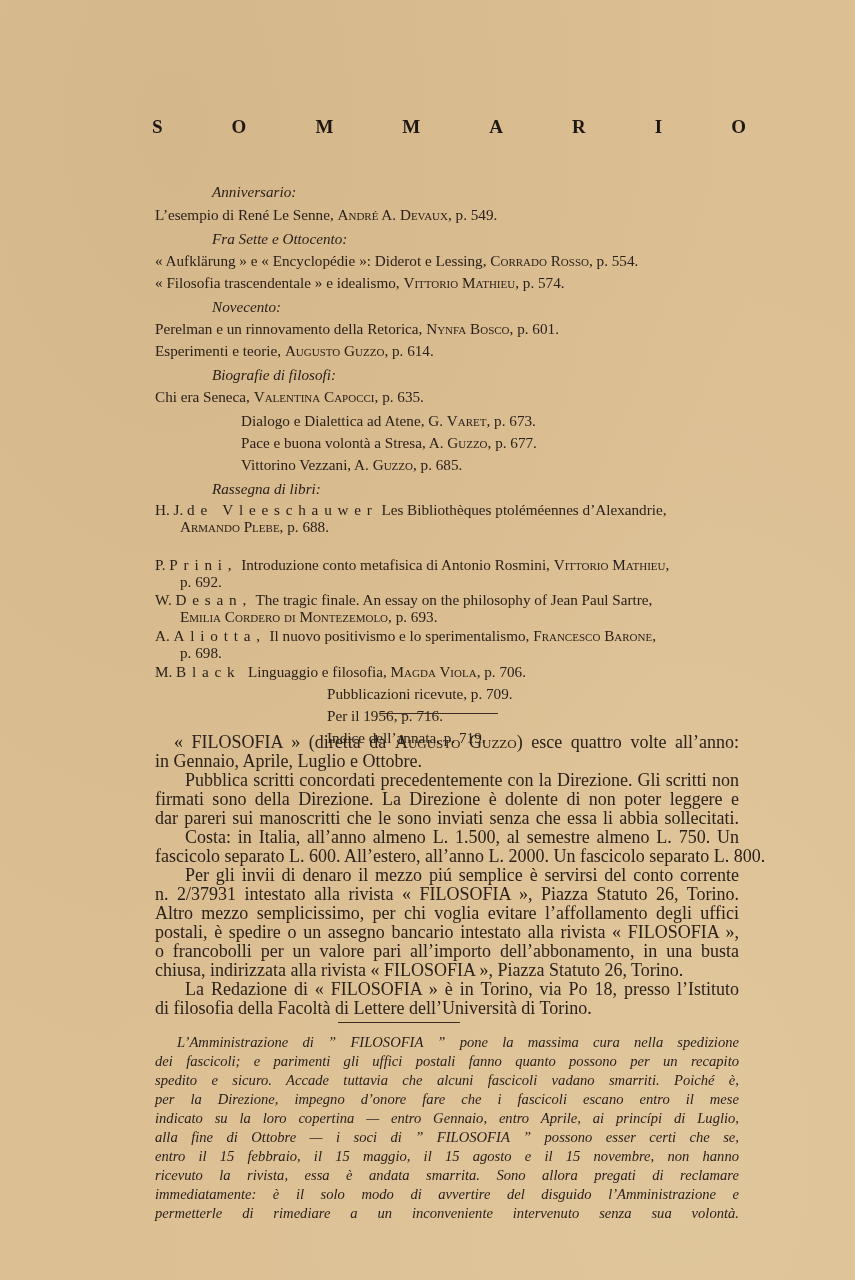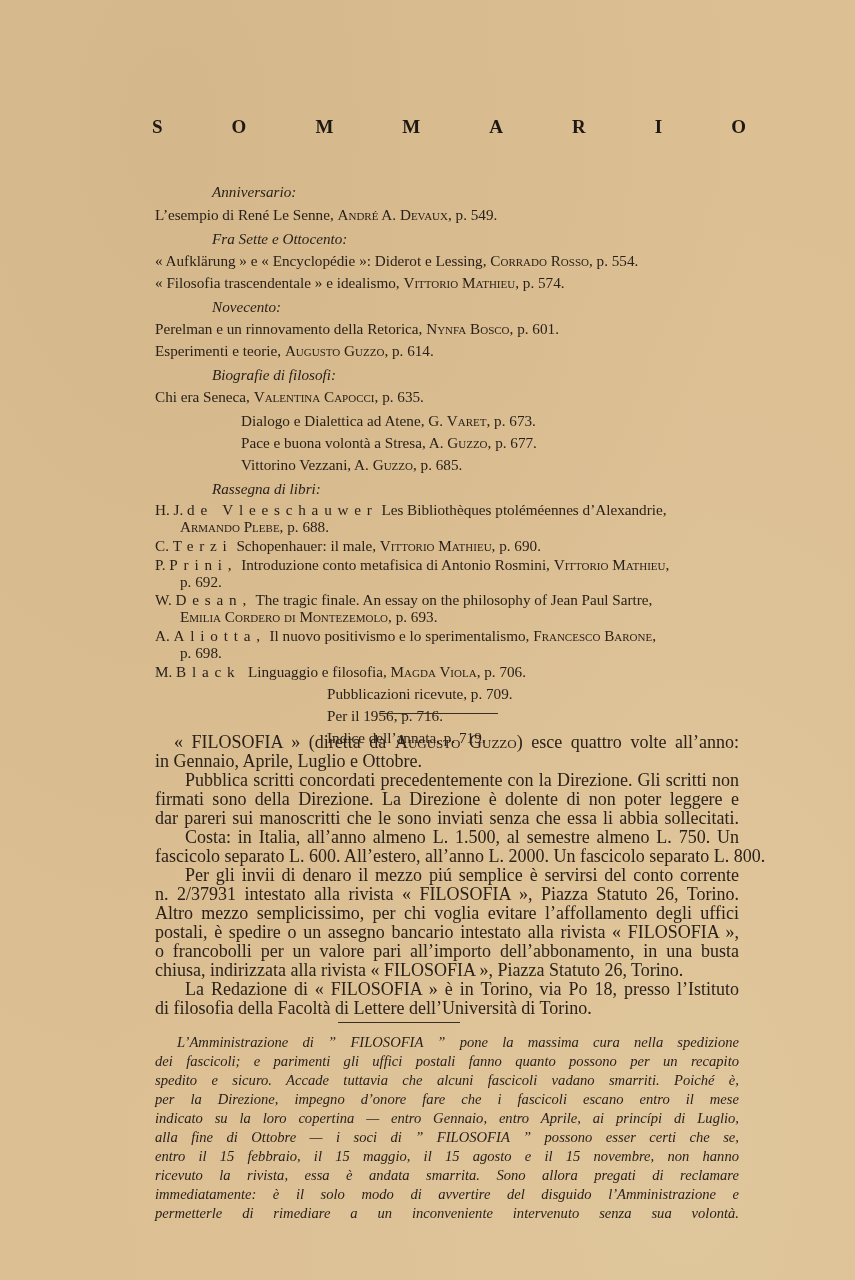--- a/index.html
+++ b/index.html
@@ -82,24 +82,20 @@
   <div class="line sec" style="top:479px;left:212px">Rassegna di libri:</div>
 
   <div class="line" style="top:500px;left:155px">
     <span>H. J.</span>
     <span class="sp">de Vleeschauwer</span><span> Les Bibliothèques ptoléméennes d’Alexandrie,</span>
   </div>
   <div class="line" style="top:517px;left:180px">
     <span class="sc">Armando Plebe</span><span>, p. 688.</span>
   </div>
 
-  <div class="line" style="top:536px;left:155px">
-    <span>C.</span>
-    <span class="sp">Terzi</span><span> Schopenhauer: il male, </span><span class="sc">Vittorio Mathieu</span><span>, p. 690.</span>
-  </div>
 
   <div class="line" style="top:555px;left:155px">
     <span>P.</span>
     <span class="sp">Prini,</span><span> Introduzione conto metafisica di Antonio Rosmini, </span><span class="sc">Vittorio Mathieu,</span>
   </div>
   <div class="line" style="top:572px;left:180px">p. 692.</div>
 
   <div class="line" style="top:590px;left:155px">
     <span>W.</span>
     <span class="sp">Desan,</span><span> The tragic finale. An essay on the philosophy of Jean Paul Sartre,</span>

